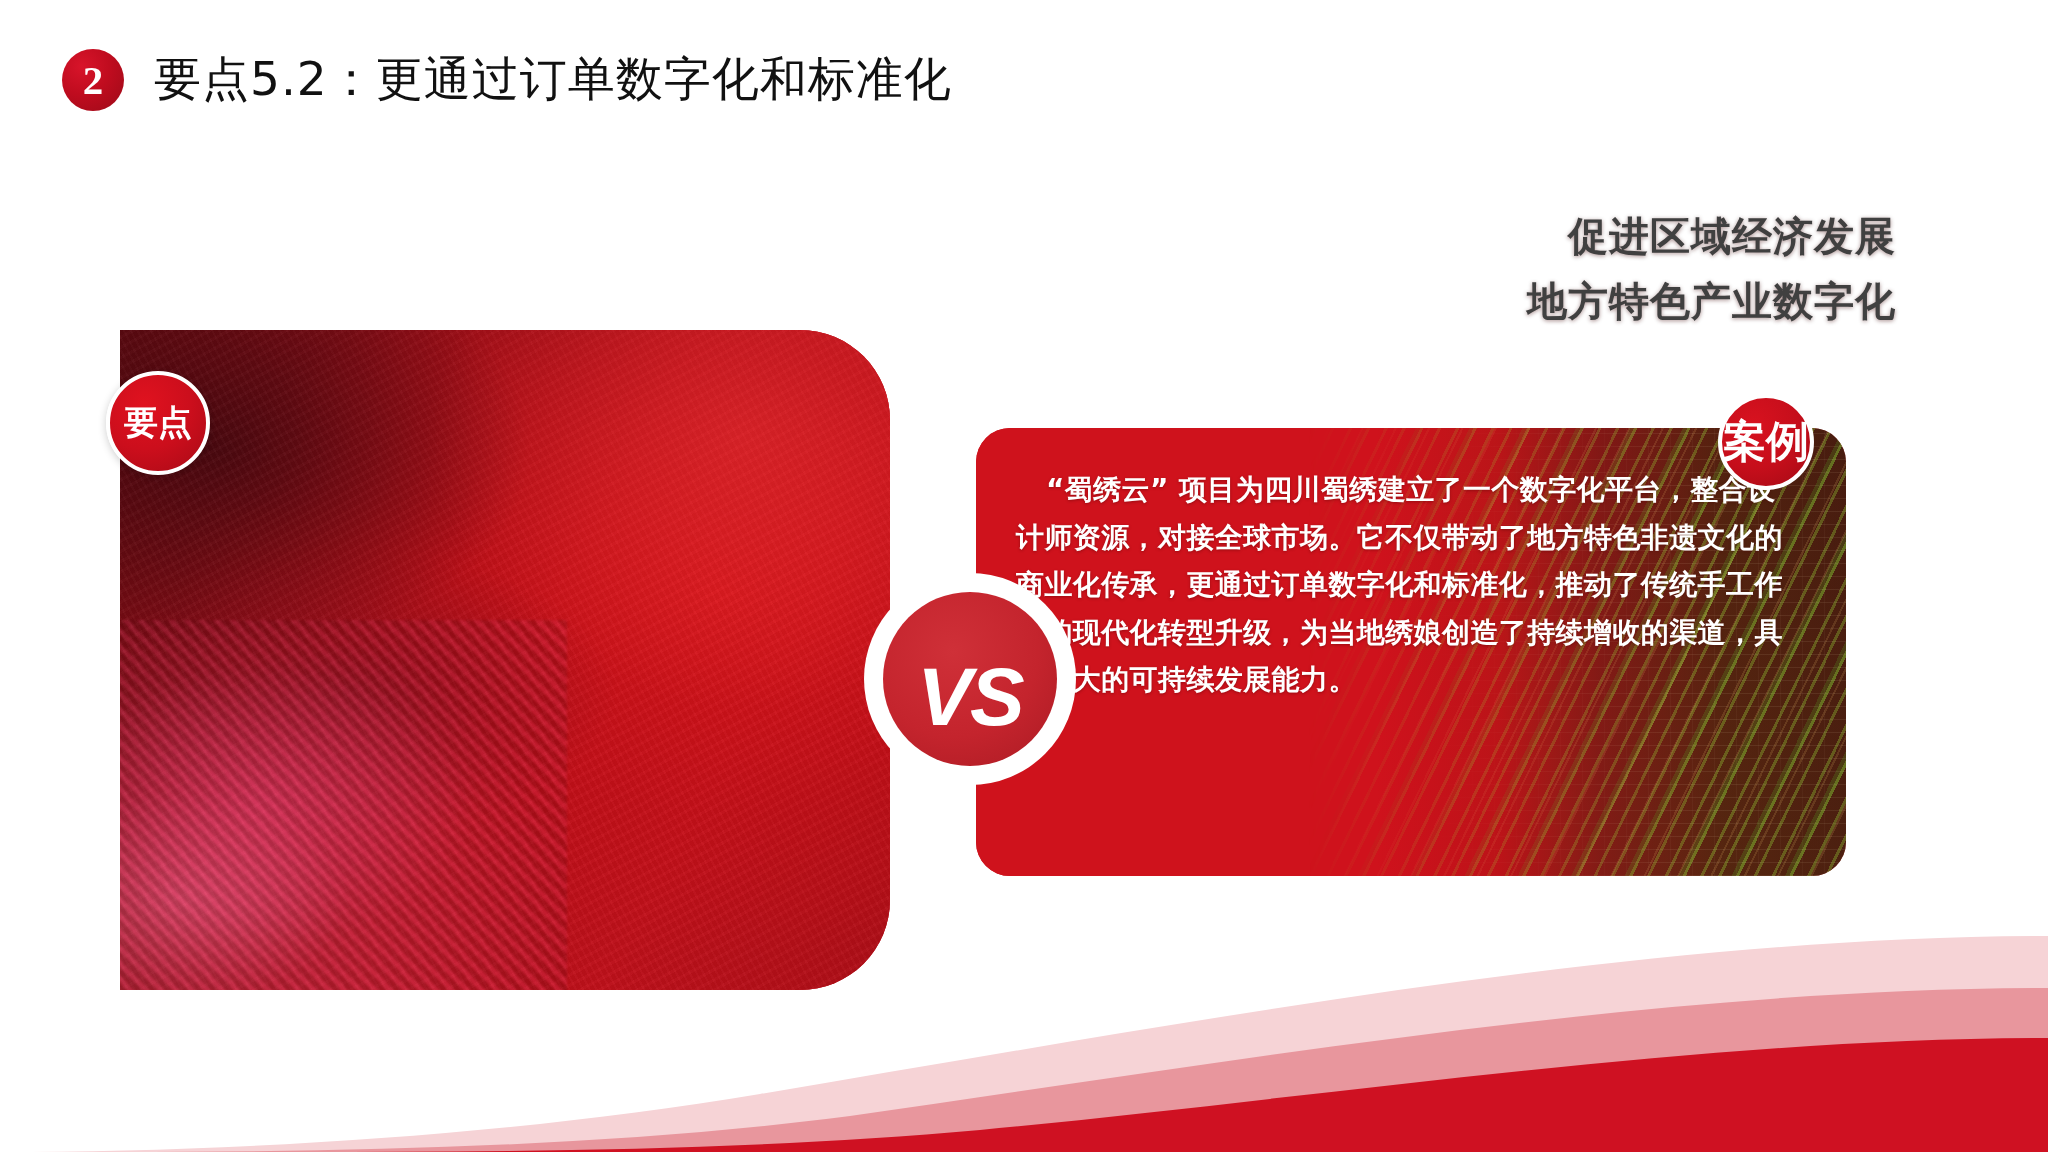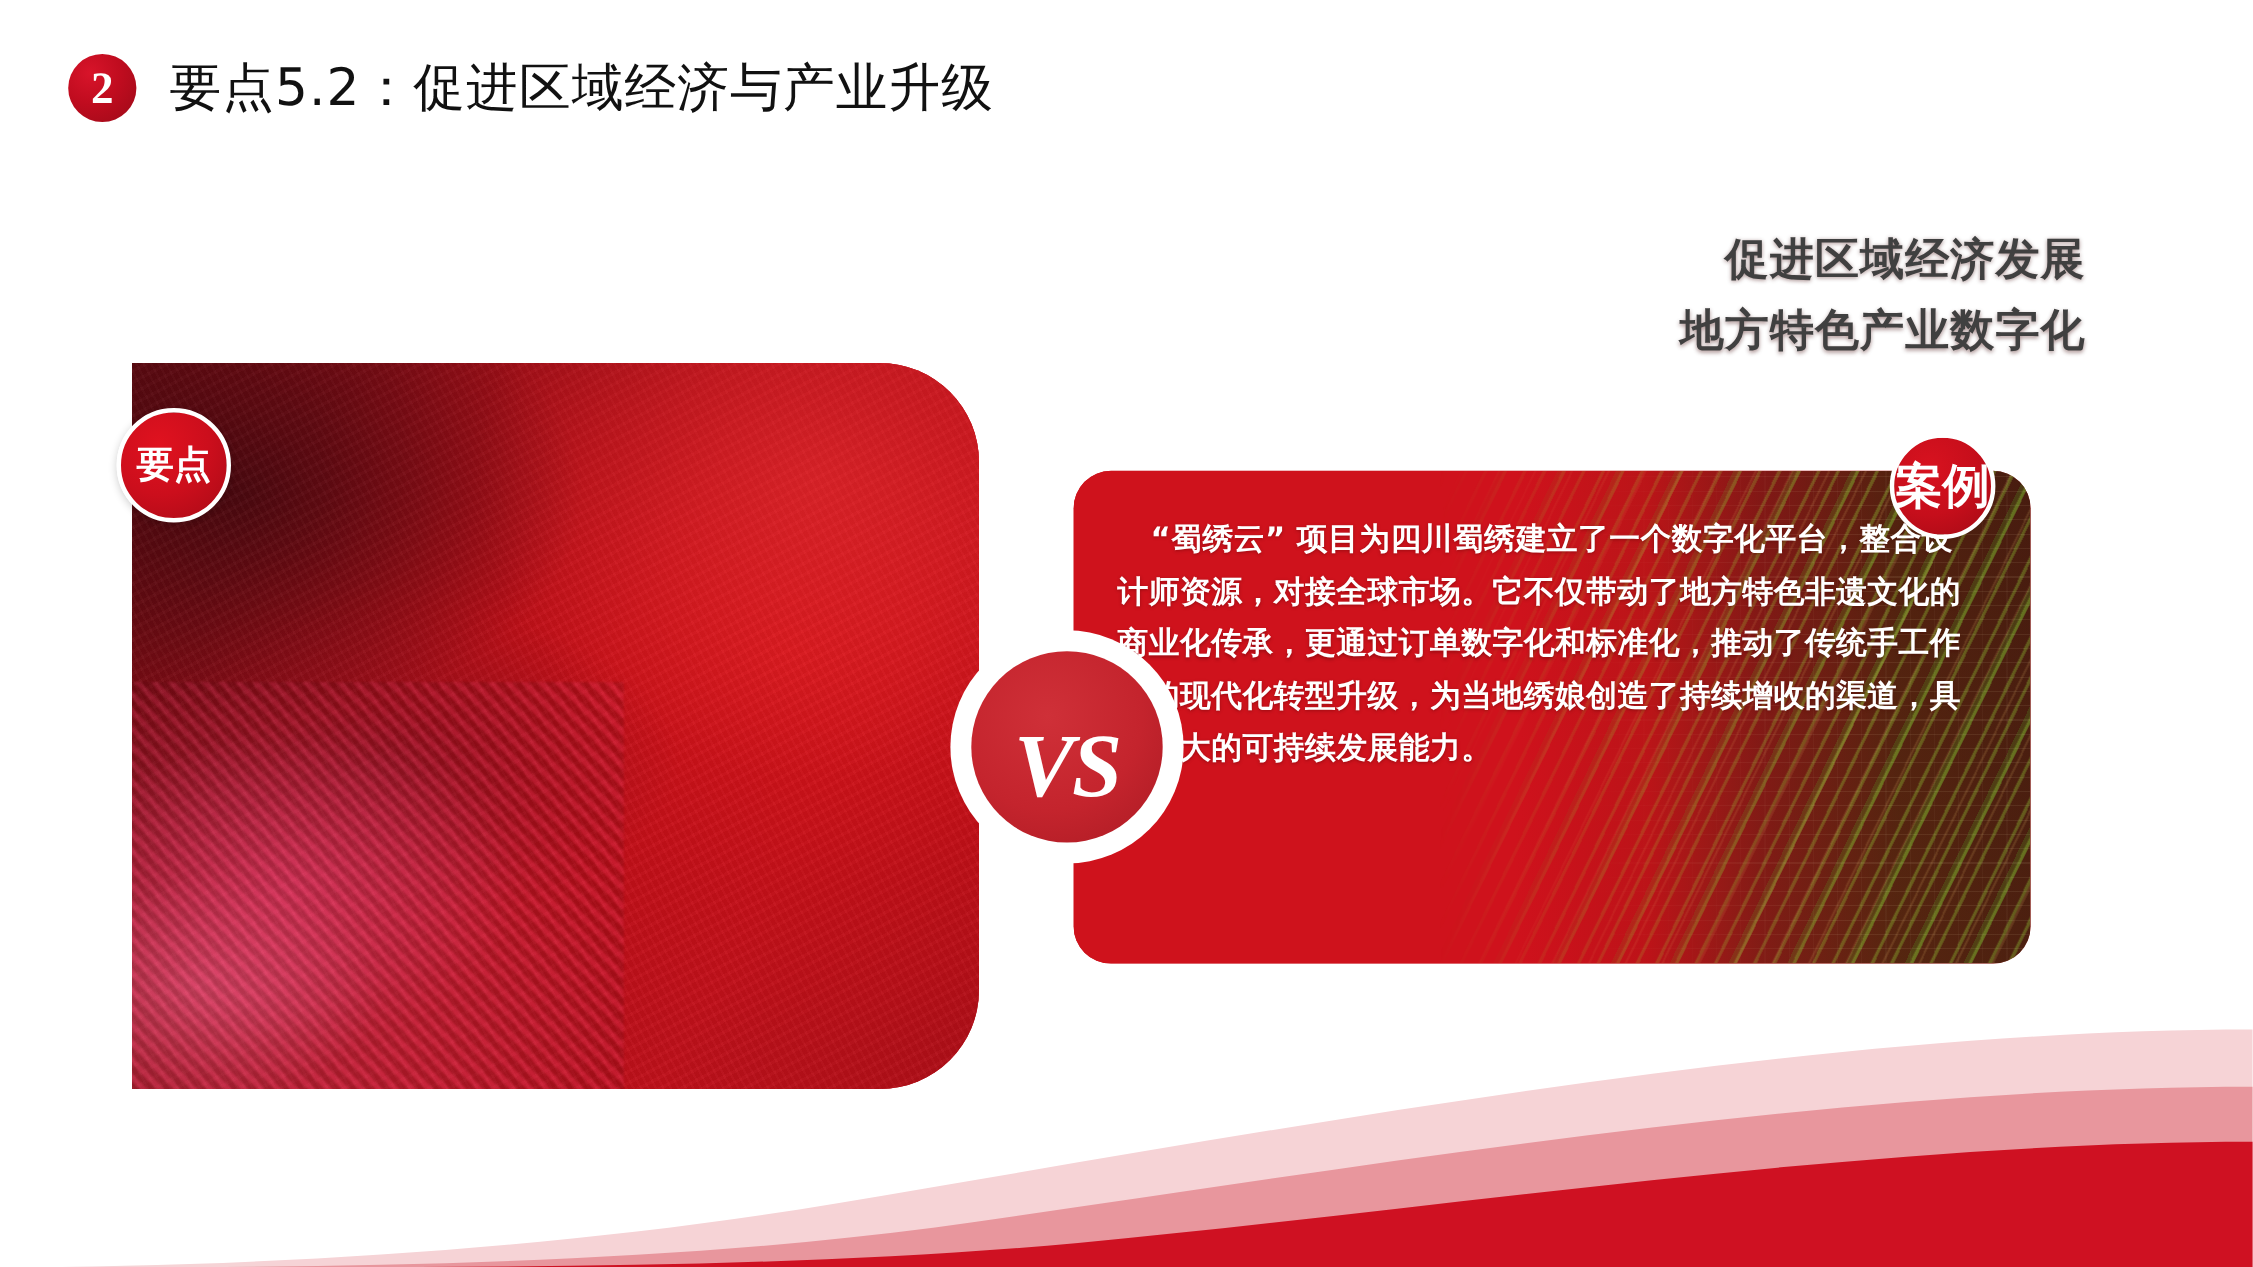--- a/index.html
+++ b/index.html
@@ -89,21 +89,21 @@
     display:flex; align-items:center; justify-content:center;
   }
   #vs-circle .inner {
     width:174px; height:174px; border-radius:50%;
     background:radial-gradient(circle at 40% 34%, #cf3038 0%, #c4242d 55%, #ab1a23 100%);
     display:flex; align-items:center; justify-content:center;
   }
   #vs-circle .txt {
     color:#fff; font-size:82px; font-weight:bold; font-style:italic;
     letter-spacing:-2px; line-height:1;
-    font-family:Liberation Serif, serif;
+    font-family:Liberation Sans, sans-serif;
     transform:translateY(-2px);
     margin-top:40px;
   }
 
   
   #right-card {
     position:absolute; left:976px; top:428px; width:870px; height:448px;
     border-radius:34px; overflow:hidden;
     background:#c8121c;
   }
@@ -161,21 +161,21 @@
   }
 
   
   #bottom-decor { position:absolute; left:0; bottom:0; width:2048px; height:240px; pointer-events:none; }
 </style>
 </head>
 <body>
 
 <div id="slide-header">
   <div id="num-badge">2</div>
-  <div id="slide-title">要点5.2：促进区域经济与产业升级</div>
+  <div id="slide-title">要点5.2：更通过订单数字化和标准化</div>
 </div>
 
 <div id="left-card">
   <div class="tex"></div>
   <div class="tex2"></div>
   <div class="tex3"></div>
   <div class="glow"></div>
 </div>
 
 <div id="left-lines">

